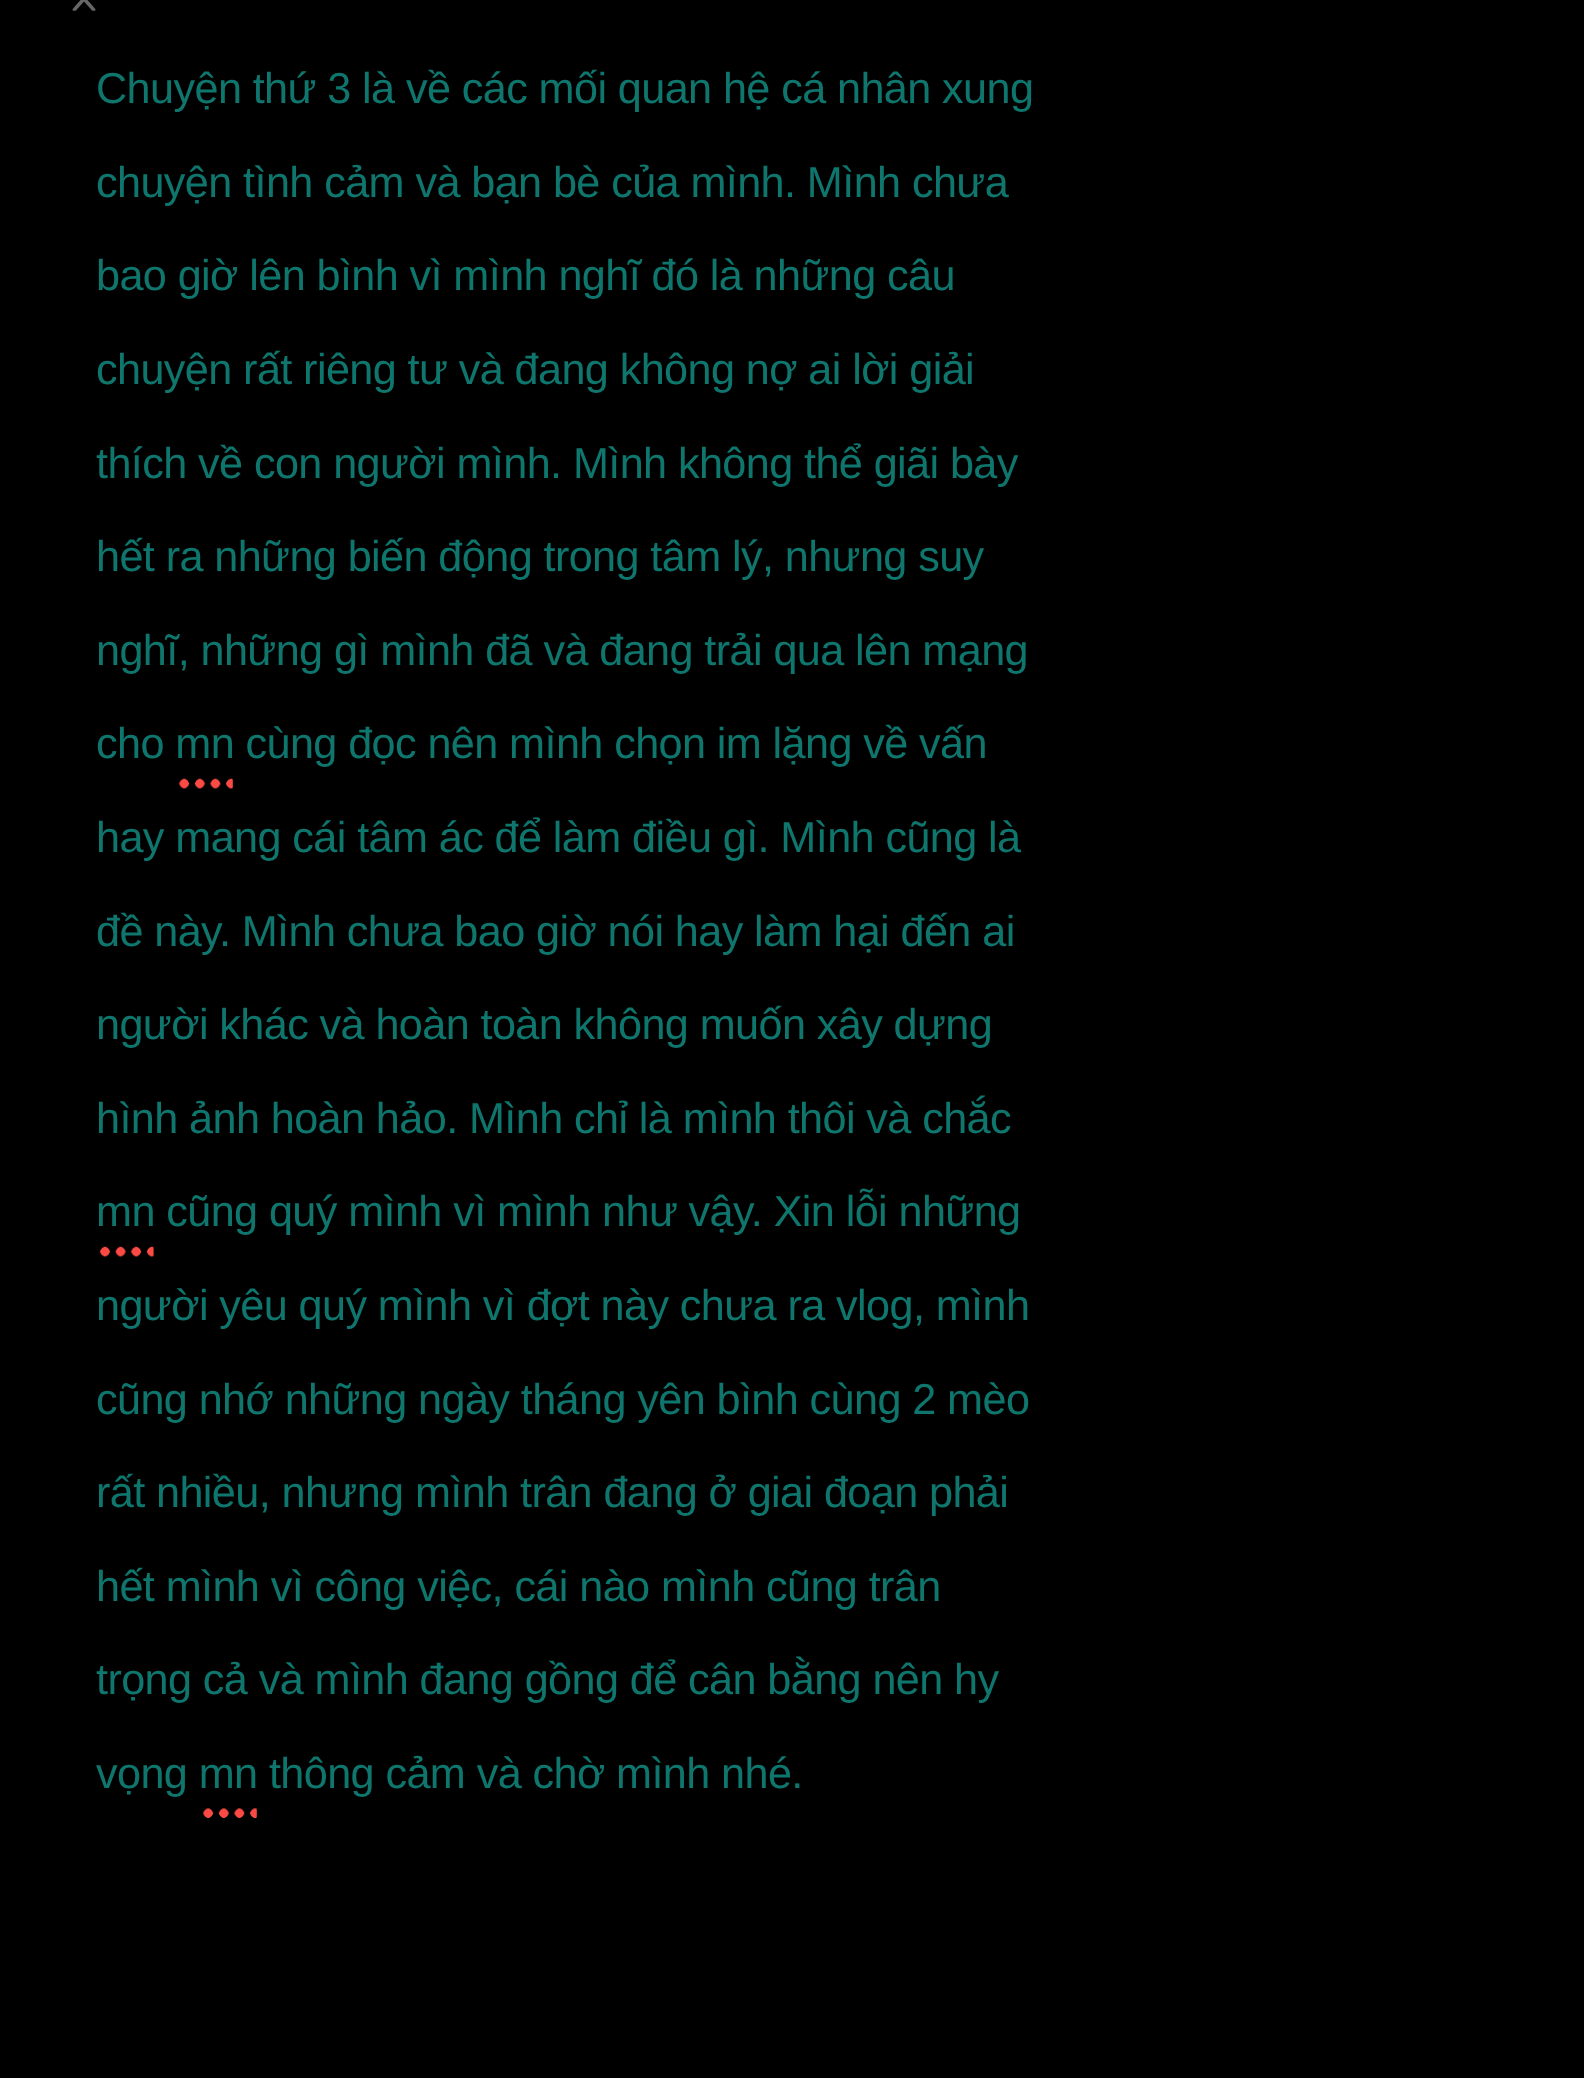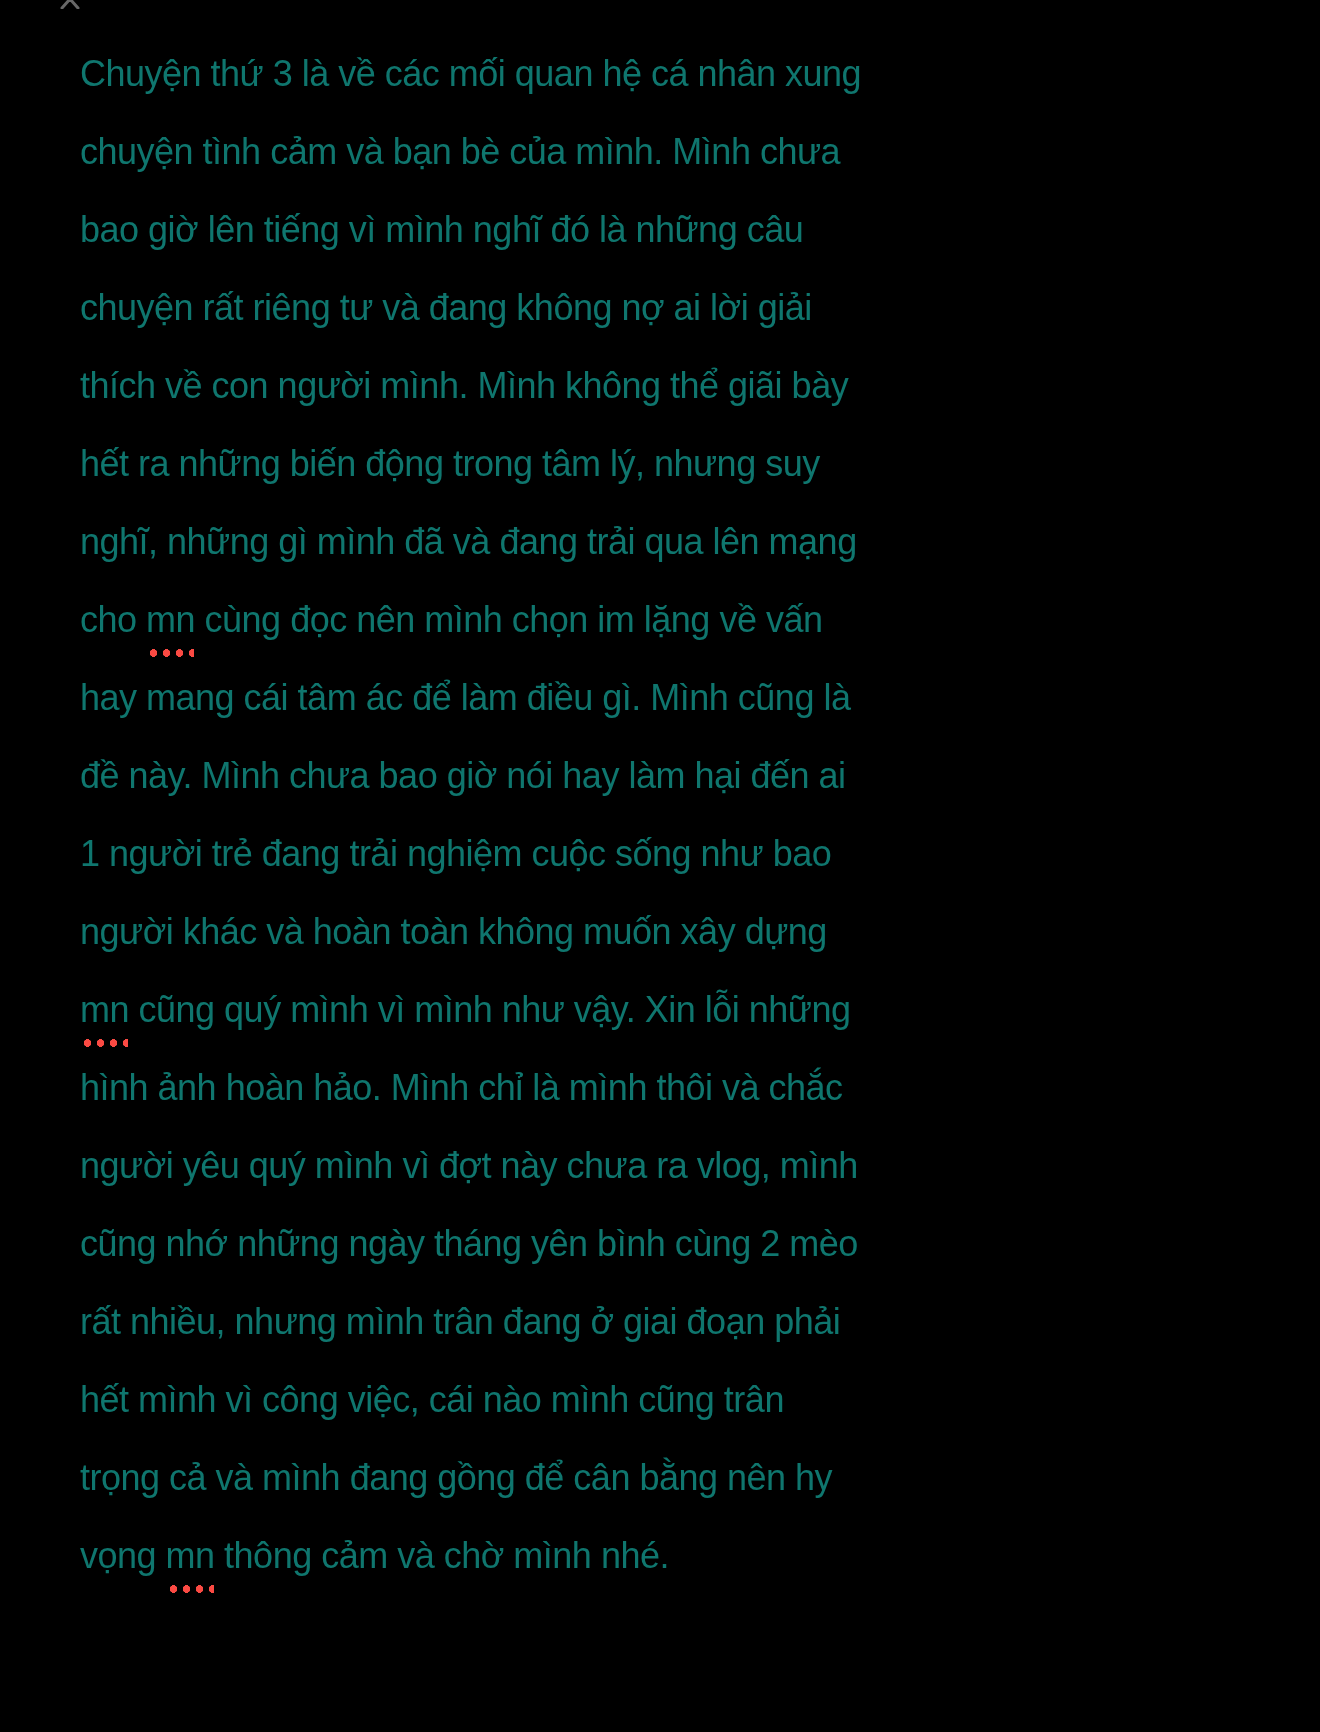--- a/index.html
+++ b/index.html
@@ -57,31 +57,30 @@
 </head>
 <body>
 
 <svg class="glyph-fragment" viewBox="0 0 20 12" aria-hidden="true">
   <polyline points="2,11 10,2 18,11" fill="none" stroke="#8a8a8a" stroke-width="3" stroke-linecap="round" stroke-linejoin="round"></polyline>
 </svg>
 
 <div class="post-text">
   <div class="line"><span>Chuyện thứ 3 là về các mối quan hệ cá nhân xung</span><span class="misspelled"></span><span></span></div>
   <div class="line"><span>chuyện tình cảm và bạn bè của mình. Mình chưa</span><span class="misspelled"></span><span></span></div>
-  <div class="line"><span>bao giờ lên tiếng vì mình nghĩ đó là những câu</span><span class="misspelled"></span><span></span></div>
+  <div class="line"><span>bao giờ lên bình vì mình nghĩ đó là những câu</span><span class="misspelled"></span><span></span></div>
   <div class="line"><span>chuyện rất riêng tư và đang không nợ ai lời giải</span><span class="misspelled"></span><span></span></div>
   <div class="line"><span>thích về con người mình. Mình không thể giãi bày</span><span class="misspelled"></span><span></span></div>
   <div class="line"><span>hết ra những biến động trong tâm lý, nhưng suy</span><span class="misspelled"></span><span></span></div>
   <div class="line"><span>nghĩ, những gì mình đã và đang trải qua lên mạng</span><span class="misspelled"></span><span></span></div>
   <div class="line"><span>cho </span><span class="misspelled">mn</span><span> cùng đọc nên mình chọn im lặng về vấn</span></div>
   <div class="line"><span>hay mang cái tâm ác để làm điều gì. Mình cũng là</span><span class="misspelled"></span><span></span></div>
   <div class="line"><span>đề này. Mình chưa bao giờ nói hay làm hại đến ai</span><span class="misspelled"></span><span></span></div>
-  <div class="line"><span>1 người trẻ đang trải nghiệm cuộc sống như bao</span><span class="misspelled"></span><span></span></div>
   <div class="line"><span>người khác và hoàn toàn không muốn xây dựng</span><span class="misspelled"></span><span></span></div>
+  <div class="line"><span>hình ảnh hoàn hảo. Mình chỉ là mình thôi và chắc</span><span class="misspelled"></span><span></span></div>
   <div class="line"><span></span><span class="misspelled">mn</span><span> cũng quý mình vì mình như vậy. Xin lỗi những</span></div>
-  <div class="line"><span>hình ảnh hoàn hảo. Mình chỉ là mình thôi và chắc</span><span class="misspelled"></span><span></span></div>
   <div class="line"><span>người yêu quý mình vì đợt này chưa ra vlog, mình</span><span class="misspelled"></span><span></span></div>
   <div class="line"><span>cũng nhớ những ngày tháng yên bình cùng 2 mèo</span><span class="misspelled"></span><span></span></div>
   <div class="line"><span>rất nhiều, nhưng mình trân đang ở giai đoạn phải</span><span class="misspelled"></span><span></span></div>
   <div class="line"><span>hết mình vì công việc, cái nào mình cũng trân</span><span class="misspelled"></span><span></span></div>
   <div class="line"><span>trọng cả và mình đang gồng để cân bằng nên hy</span><span class="misspelled"></span><span></span></div>
   <div class="line"><span>vọng </span><span class="misspelled">mn</span><span> thông cảm và chờ mình nhé.</span></div>
 </div>
 
 </body></html>

